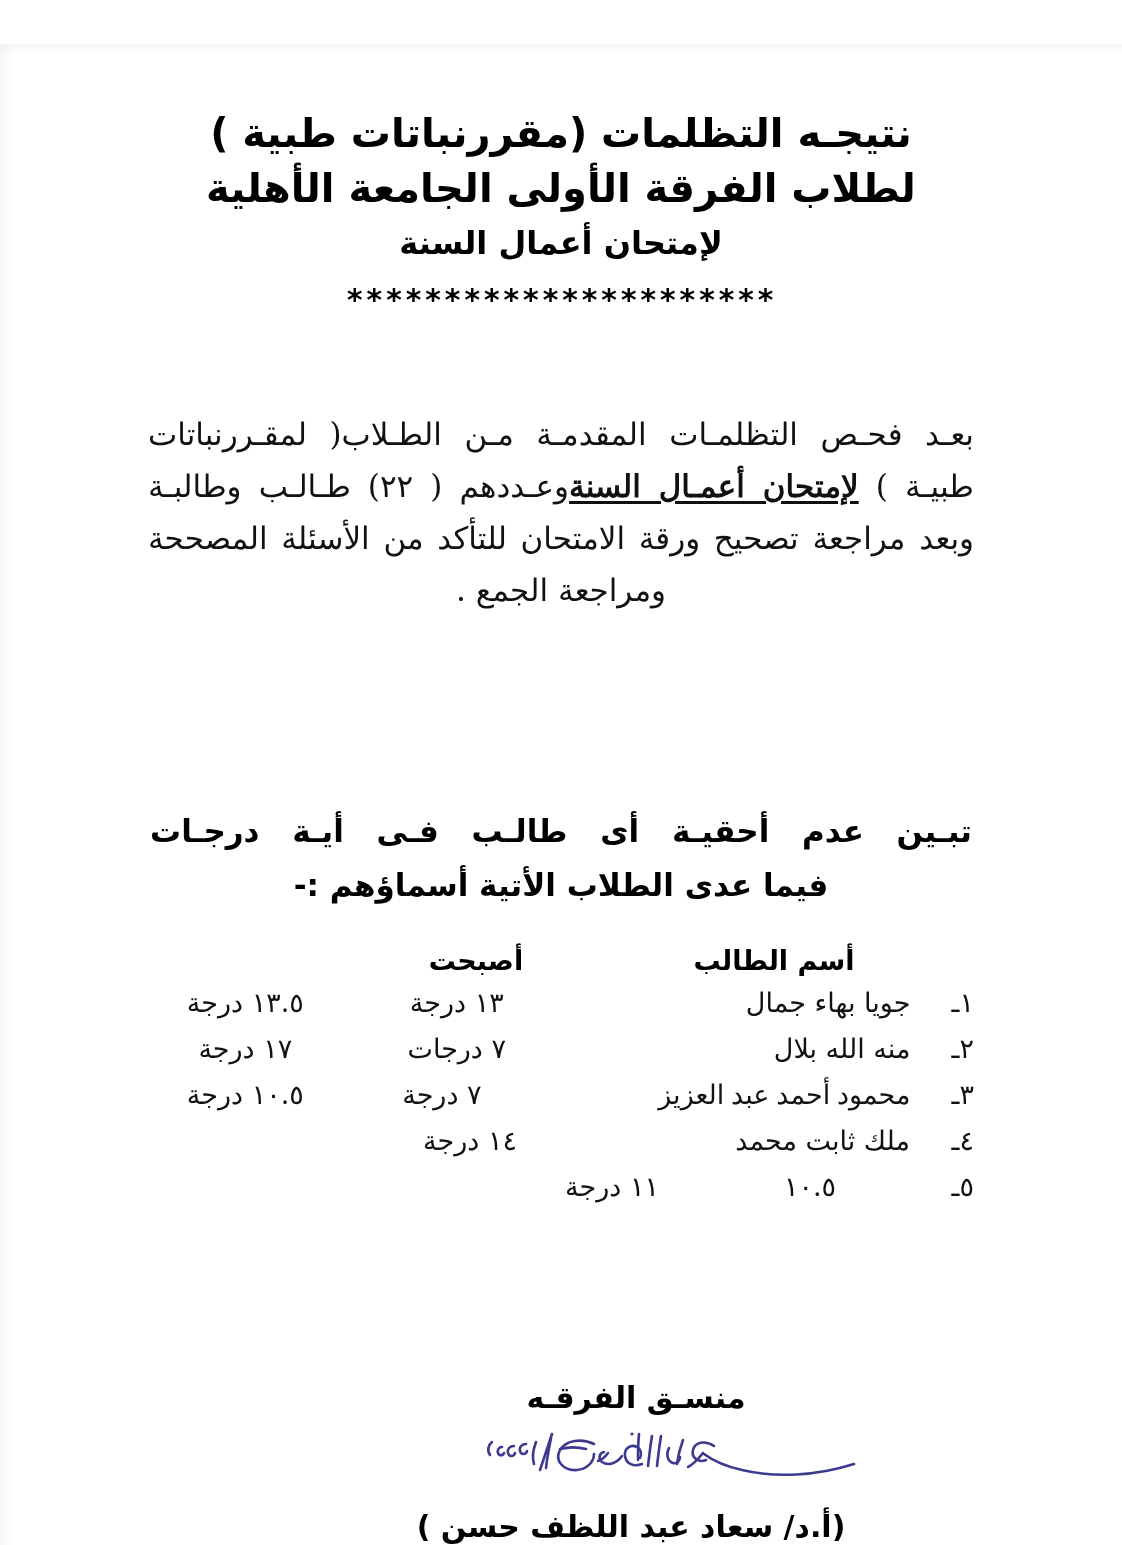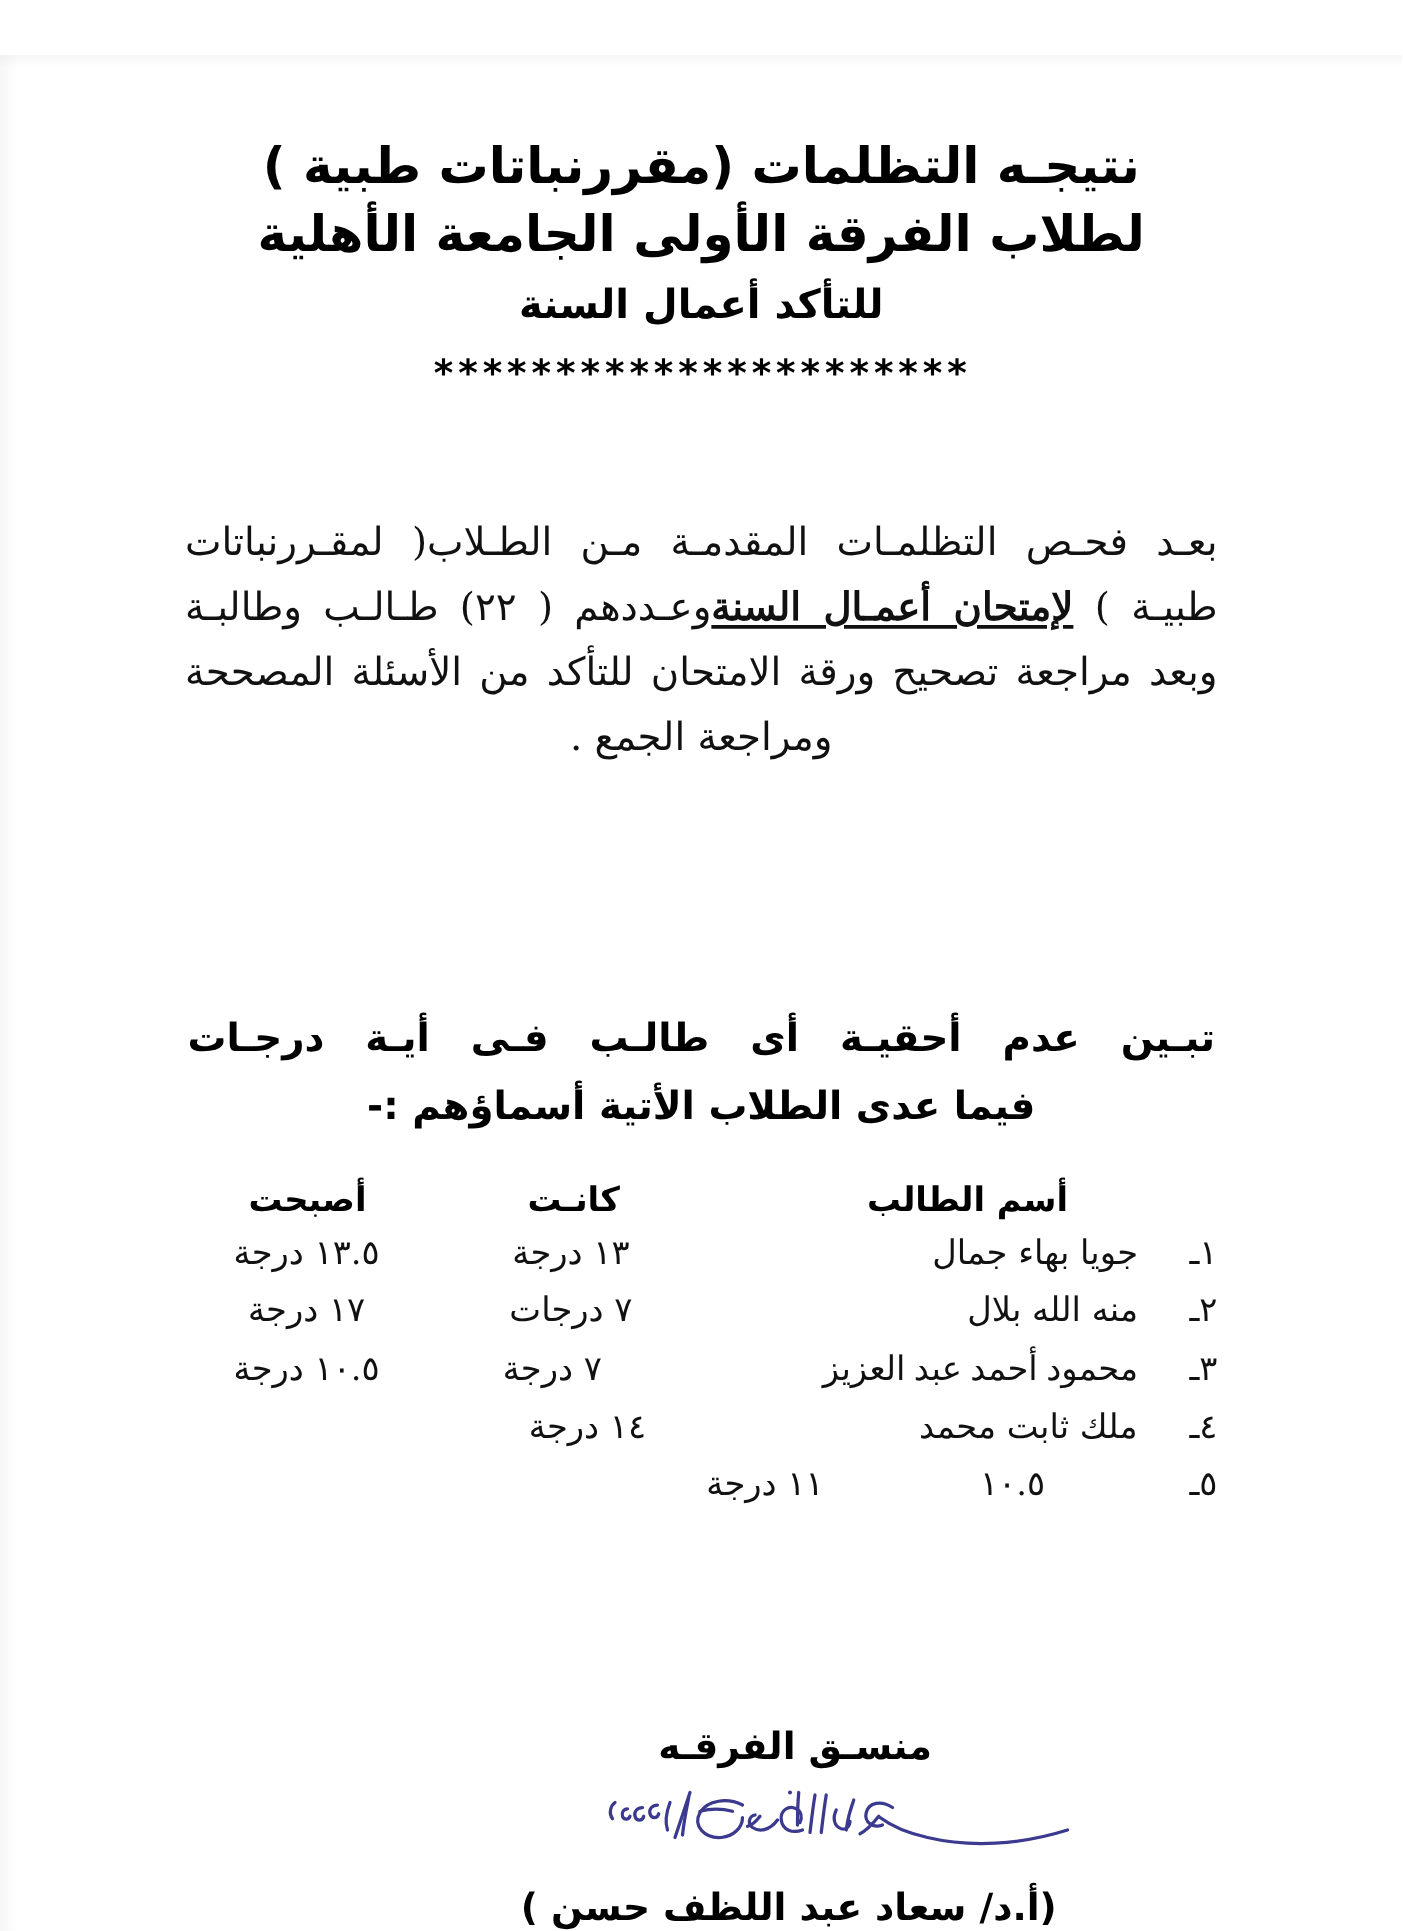--- a/index.html
+++ b/index.html
@@ -229,39 +229,38 @@
 <body>
 
 <div class="page">
 
   <div class="scan-edge-left"></div>
   <div class="scan-edge-top"></div>
 
   <div class="title-block">
     <div class="title-line title-l1">نتيجـه التظلمات (مقررنباتات طبية )</div>
     <div class="title-line title-l2">لطلاب الفرقة الأولى الجامعة الأهلية</div>
-    <div class="title-line title-l3">للتأكد أعمال السنة</div>
+    <div class="title-line title-l3">لإمتحان أعمال السنة</div>
     <div class="stars">**********************</div>
   </div>
 
   <div class="body-para">
     <span>بعـد فحـص التظلمـات المقدمـة مـن الطـلاب( لمقـررنباتات طبيـة ) </span><span class="emph">لإمتحان أعمـال السنة</span><span>وعـددهم ( ٢٢) طـالـب وطالبـة</span>
     <span class="tail">وبعد مراجعة تصحيح ورقة الامتحان للتأكد من الأسئلة المصححة ومراجعة الجمع .</span>
   </div>
 
   <div class="statement">
     <span>تبـين  عدم أحقيـة أى طالـب فـى أيـة درجـات</span>
     <span class="line2">فيما عدى الطلاب الأتية أسماؤهم :-</span>
   </div>
 
   <div class="results">
 
     <div class="res-head">
       <div class="col-name">أسم الطالب</div>
-      <div class="col-was">كانـت</div>
       <div class="col-now">أصبحت</div>
     </div>
 
     <div class="res-row">
       <div class="col-num">١ـ</div>
       <div class="col-name">جويا بهاء جمال</div>
       <div class="col-was">١٣ درجة</div>
       <div class="col-now">١٣.٥ درجة</div>
     </div>
 

